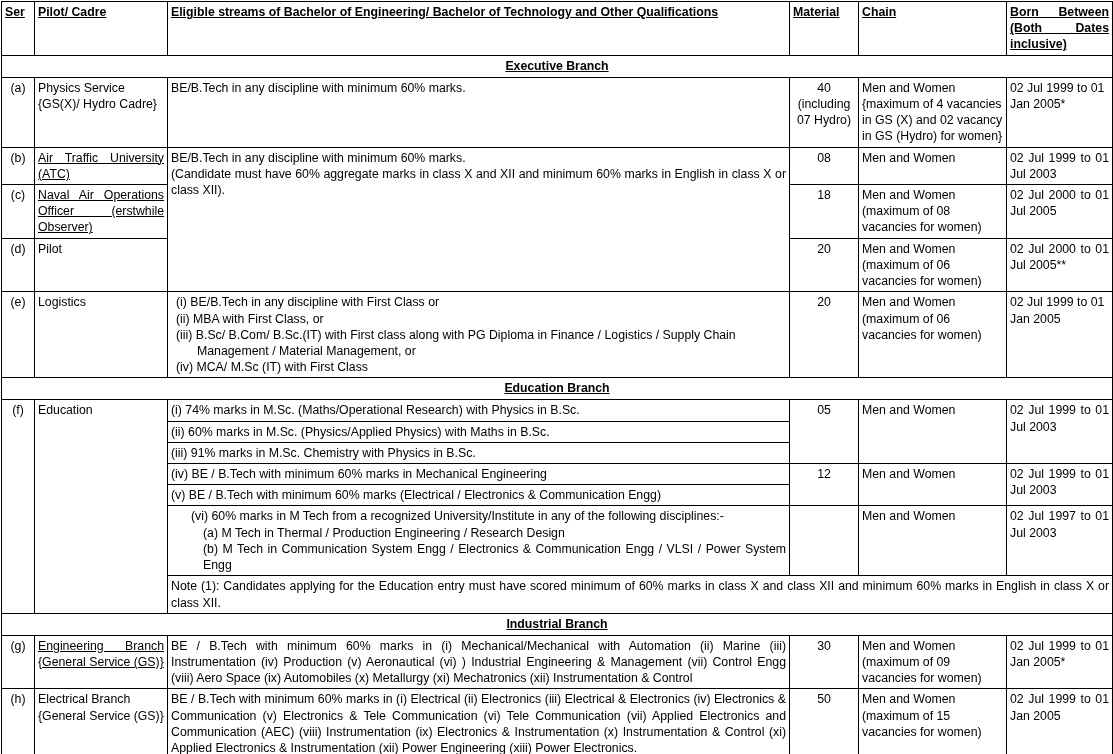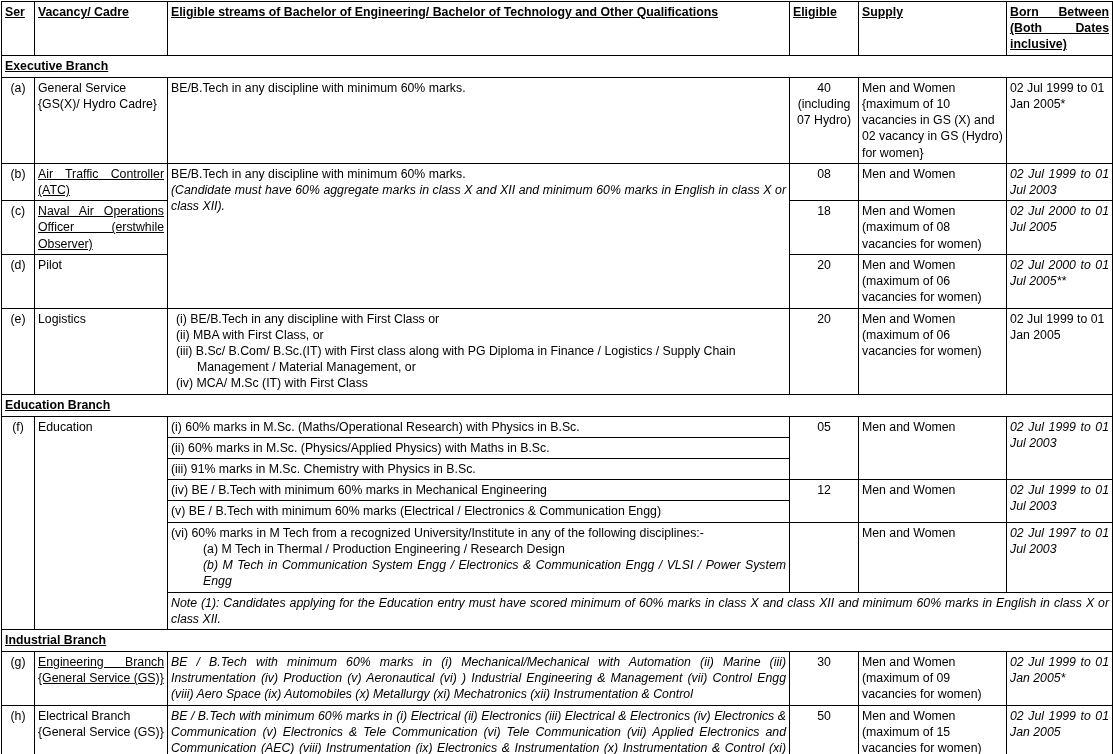--- a/index.html
+++ b/index.html
@@ -39,41 +39,42 @@
   col.c-vacancy  { width: 69px; }
   col.c-gender   { width: 148px; }
   col.c-born     { width: 106px; }
 
   .hdr {
     font-weight: bold;
     text-decoration: underline;
   }
   td.hdr-cell { height: 40px; }
   .banner-cell {
-    text-align: left;
+    text-align: center;
     height: 17px;
     padding-top: 1px;
     padding-bottom: 1px;
   }
   .banner-text {
     font-weight: bold;
     text-decoration: underline;
   }
   .center { text-align: center; }
-  .justify { text-align: justify; text-align-last: left; font-style: italic; }
+  .justify { text-align: justify; text-align-last: left; }
   .indent-a { display: block; padding-left: 32px; text-indent: 0; }
   .hang-i {
     display: block;
     padding-left: 21px;
     text-indent: -21px;
   }
   .hang-roman {
     display: block;
     padding-left: 22px;
     text-indent: -22px;
+    margin-left: 20px;
   }
   .branch-just {
     text-align: justify;
     text-align-last: left;
     text-decoration: underline;
   }
   .edu-line { padding-top: 1px; padding-bottom: 1px; }
   .note-cell { padding-top: 2px; }
 </style>
 </head>
@@ -86,45 +87,45 @@
         <col class="c-branch">
         <col class="c-streams">
       <col class="c-vacancy">
         <col class="c-gender">
         <col class="c-born">
     </colgroup>
     <tbody>
 
       <tr>
         <td class="hdr-cell"><span class="hdr">Ser</span></td>
-        <td class="hdr-cell"><span class="hdr">Vacancy/ Cadre</span></td>
+        <td class="hdr-cell"><span class="hdr">Pilot/ Cadre</span></td>
         <td class="hdr-cell"><span class="hdr">Eligible streams of Bachelor of Engineering/ Bachelor of Technology and Other Qualifications</span></td>
-        <td class="hdr-cell"><span class="hdr">Eligible</span></td>
-        <td class="hdr-cell"><span class="hdr">Supply</span></td>
+        <td class="hdr-cell"><span class="hdr">Material</span></td>
+        <td class="hdr-cell"><span class="hdr">Chain</span></td>
         <td class="hdr-cell">
             <span class="hdr branch-just" style="text-align:justify;text-align-last:left;display:block;">Born Between (Both Dates inclusive)</span>
           </td>
       </tr>
 
       <tr>
         <td class="banner-cell" colspan="6"><span class="banner-text">Executive Branch</span></td>
       </tr>
 
       <tr>
         <td class="center">(a)</td>
-        <td>General Service {GS(X)/ Hydro Cadre}</td>
+        <td>Physics Service {GS(X)/ Hydro Cadre}</td>
         <td>BE/B.Tech in any discipline with minimum 60% marks.</td>
         <td class="center">40 (including 07 Hydro)</td>
-        <td>Men and Women {maximum of 10 vacancies in GS (X) and 02 vacancy in GS (Hydro) for women}</td>
+        <td>Men and Women {maximum of 4 vacancies in GS (X) and 02 vacancy in GS (Hydro) for women}</td>
         <td>02 Jul 1999 to 01 Jan 2005*</td>
       </tr>
 
       <tr>
         <td class="center">(b)</td>
-        <td class="branch-just">Air Traffic Controller (ATC)</td>
+        <td class="branch-just">Air Traffic University (ATC)</td>
         <td rowspan="3">
           <div>BE/B.Tech in any discipline with minimum 60% marks.</div>
           <div class="justify">(Candidate must have 60% aggregate marks in class X and XII and minimum 60% marks in English in class X or class XII).</div>
         </td>
         <td class="center">08</td>
         <td>Men and Women</td>
         <td class="justify">02 Jul 1999 to 01 Jul 2003</td>
       </tr>
 
       <tr>
@@ -157,21 +158,21 @@
         <td>02 Jul 1999 to 01 Jan 2005</td>
       </tr>
 
       <tr>
         <td class="banner-cell" colspan="6"><span class="banner-text">Education Branch</span></td>
       </tr>
 
       <tr>
         <td class="center" rowspan="7">(f)</td>
         <td rowspan="7">Education</td>
-        <td class="edu-line">(i)   60% marks in M.Sc. (Maths/Operational Research) with Physics in B.Sc.</td>
+        <td class="edu-line">(i)   74% marks in M.Sc. (Maths/Operational Research) with Physics in B.Sc.</td>
         <td class="center" rowspan="3">05</td>
         <td rowspan="3">Men and Women</td>
         <td class="justify" rowspan="3">02 Jul 1999 to 01 Jul 2003</td>
       </tr>
       <tr>
         <td class="edu-line">(ii)  60% marks in M.Sc. (Physics/Applied Physics) with Maths in B.Sc.</td>
       </tr>
       <tr>
         <td class="edu-line">(iii) 91% marks in M.Sc. Chemistry with Physics in B.Sc.</td>
       </tr>

